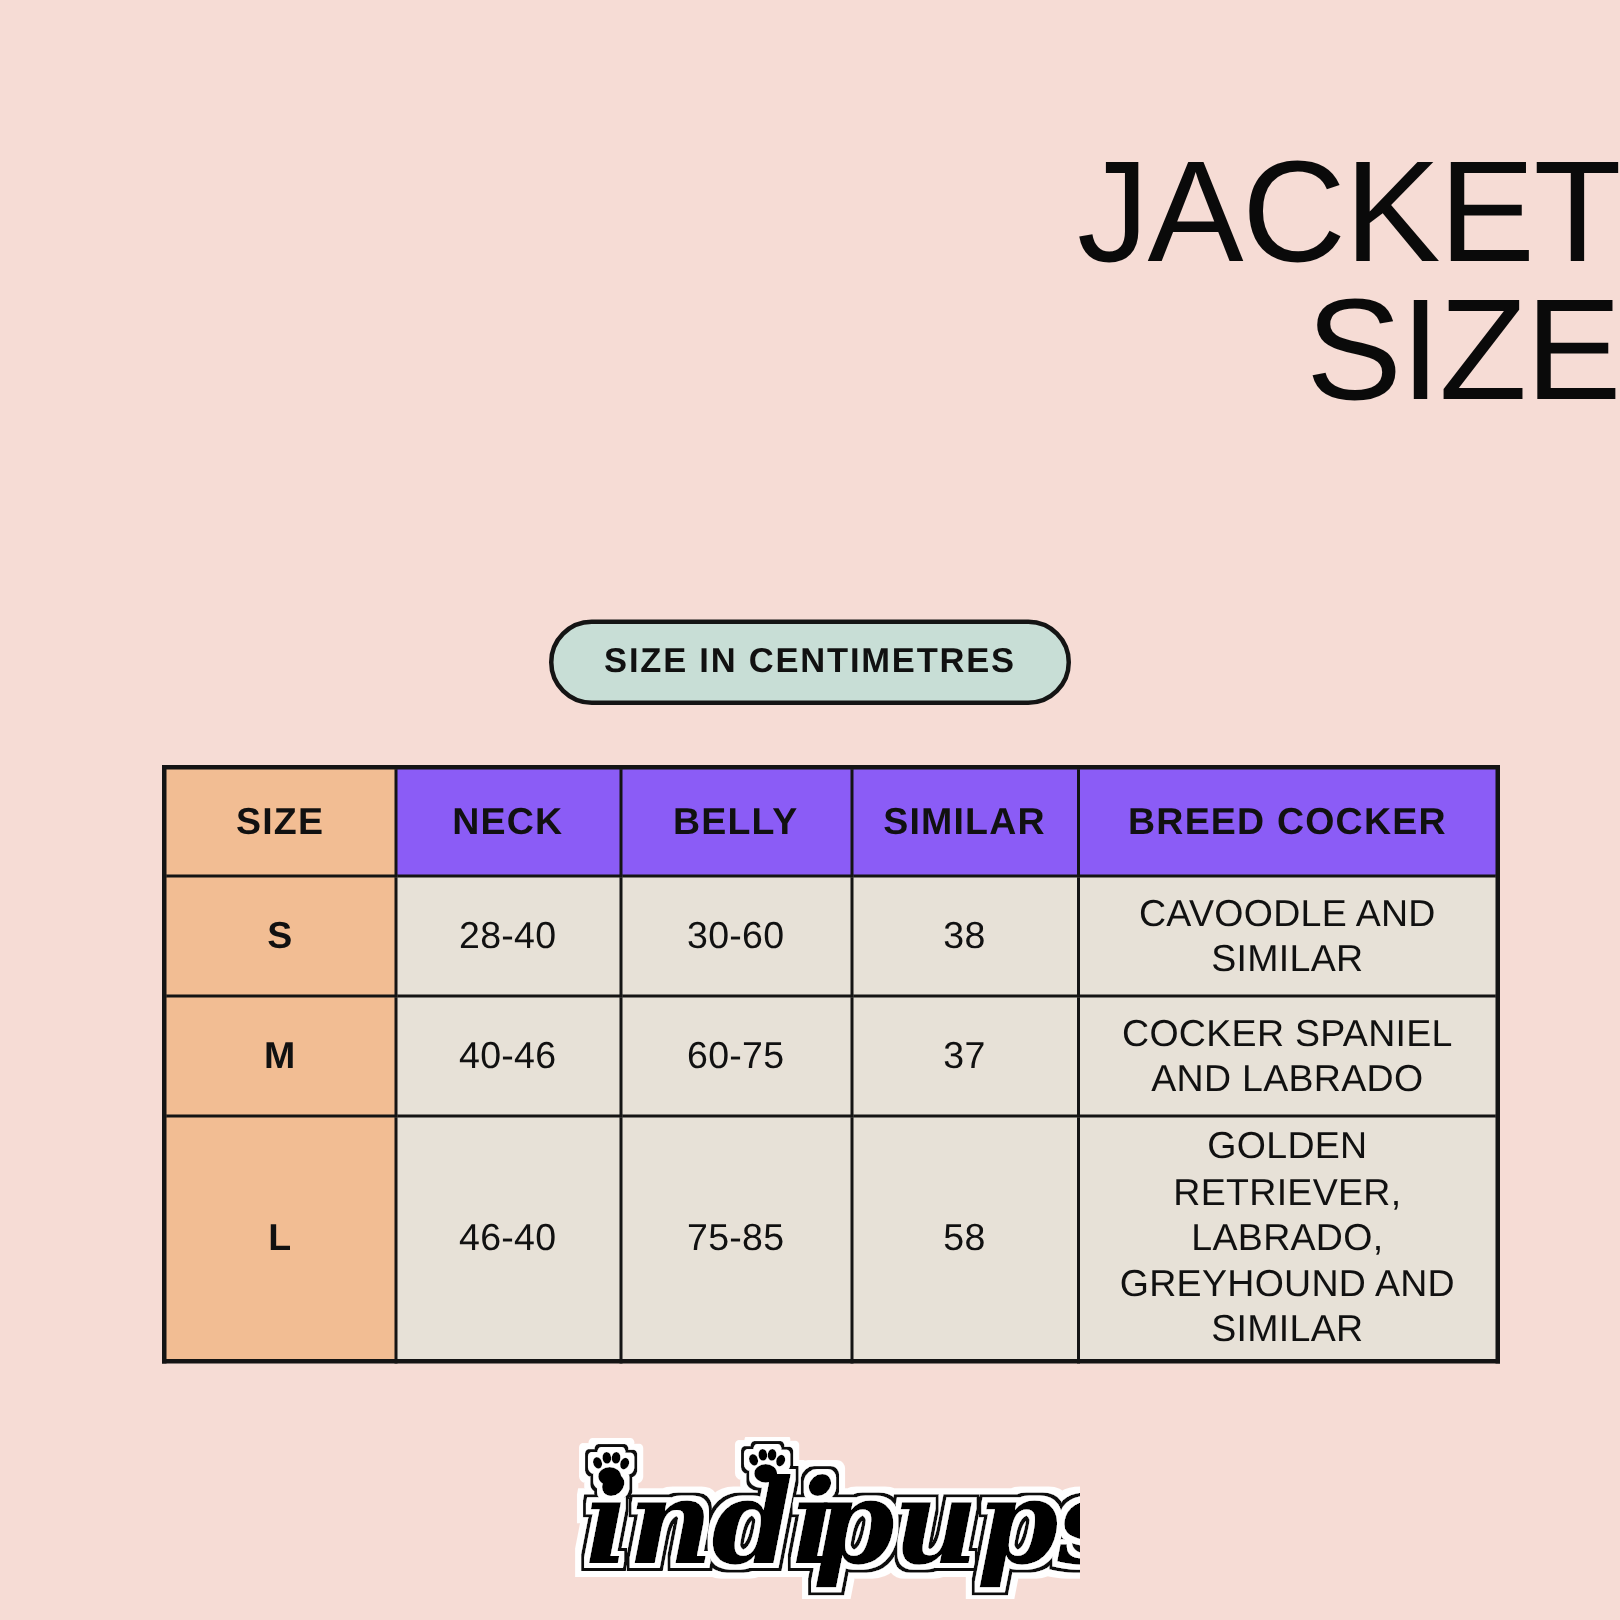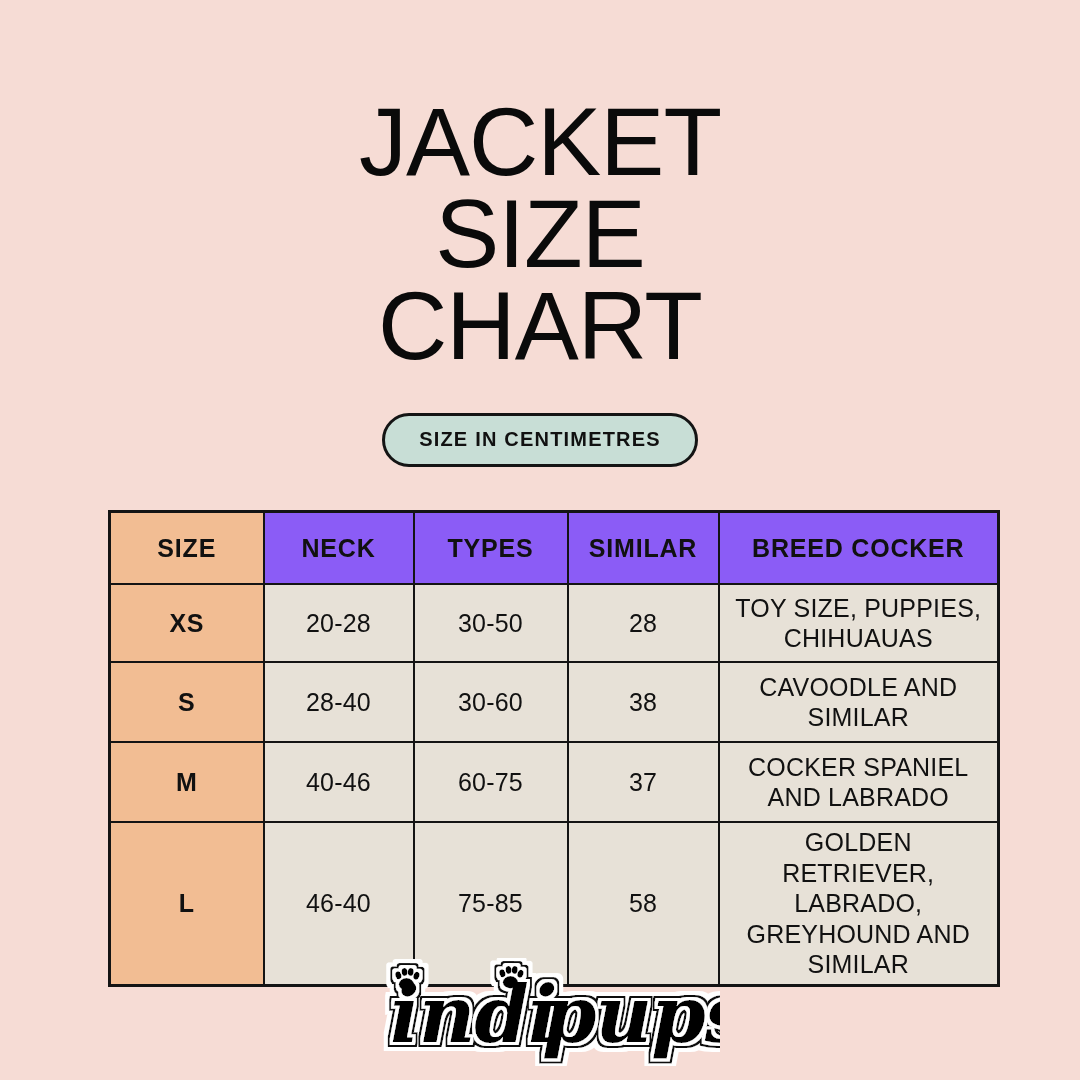--- a/index.html
+++ b/index.html
@@ -21,21 +21,21 @@
     position: relative;
     box-sizing: border-box;
   }
 
   
   .title-block {
     position: absolute;
     top: 96px;
     left: 0;
     width: 1080px;
-    text-align: center;
+    text-align: right;
     color: #0a0a0a;
   }
   .title-line {
     font-family: "Liberation Sans", sans-serif;
     font-size: 96px;
     line-height: 0.96;
     letter-spacing: -1px;
     font-weight: 400;
     display: block;
   }
@@ -47,21 +47,21 @@
     left: 0;
     width: 1080px;
     display: flex;
     justify-content: center;
   }
   .badge {
     background: #c8ded6;
     border: 3px solid #141414;
     border-radius: 34px;
     padding: 13px 34px 15px 34px;
-    font-size: 20px;
+    font-size: 23px;
     font-weight: bold;
     letter-spacing: 1.2px;
     color: #111111;
     line-height: 1;
     white-space: nowrap;
   }
 
   
   .table-wrap {
     position: absolute;
@@ -140,53 +140,45 @@
   }
 </style>
 </head>
 <body>
 
 <div class="page">
 
   <div class="title-block">
     <span class="title-line">JACKET</span>
     <span class="title-line">SIZE</span>
-    <span class="title-line">CHART</span>
   </div>
 
   <div class="badge-wrap">
     <div class="badge">SIZE IN CENTIMETRES</div>
   </div>
 
   <div class="table-wrap">
     <table class="size-chart">
       <colgroup>
         <col class="c-size">
         <col class="c-neck">
         <col class="c-belly">
         <col class="c-length">
         <col class="c-breed">
       </colgroup>
       <thead>
         <tr>
           <th class="size-head">SIZE</th>
           <th>NECK</th>
-          <th>TYPES</th>
+          <th>BELLY</th>
           <th>SIMILAR</th>
           <th>BREED COCKER</th>
         </tr>
       </thead>
       <tbody>
-        <tr class="row-xs">
-          <td class="size-cell">XS</td>
-          <td>20-28</td>
-          <td>30-50</td>
-          <td>28</td>
-          <td>TOY SIZE, PUPPIES, CHIHUAUAS</td>
-        </tr>
         <tr class="row-s">
           <td class="size-cell">S</td>
           <td>28-40</td>
           <td>30-60</td>
           <td>38</td>
           <td>CAVOODLE AND SIMILAR</td>
         </tr>
         <tr class="row-m">
           <td class="size-cell">M</td>
           <td>40-46</td>

